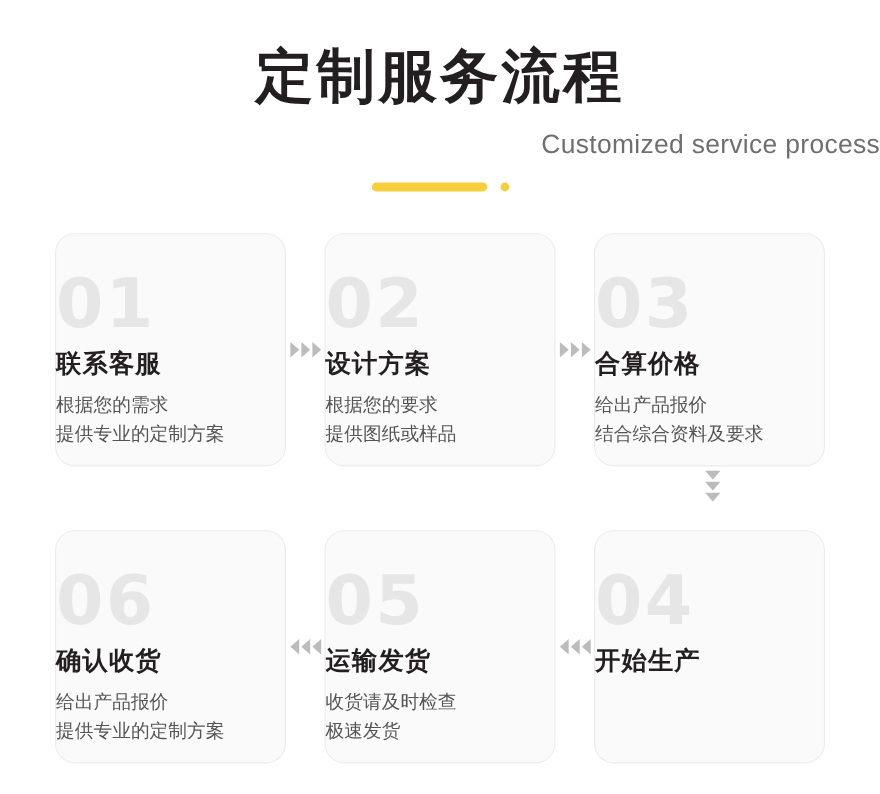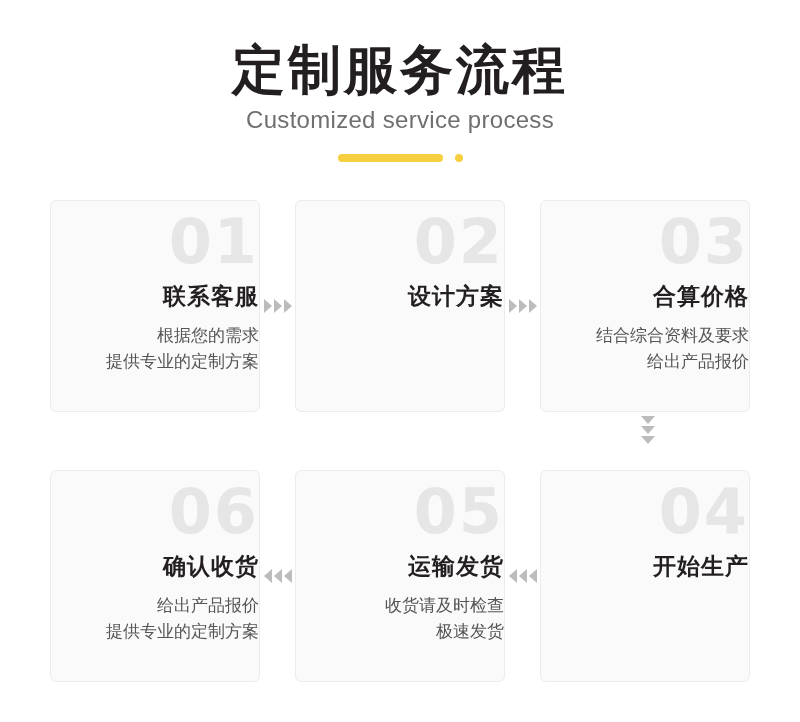--- a/index.html
+++ b/index.html
@@ -27,25 +27,26 @@
   }
   .title-cn {
     font-size: 53px;
     font-weight: bold;
     letter-spacing: 3px;
     color: #231f20;
     line-height: 1.05;
     font-family: "DejaVu Sans", "Liberation Sans", sans-serif;
   }
   .title-en {
-    margin-top: 8px;
+    margin-top: 20px;
     font-size: 24px;
     color: #6f6f6f;
     letter-spacing: 0.3px;
     font-family: "Liberation Sans", sans-serif;
+    text-align: right;
   }
   .divider {
     margin: 20px auto 0 auto;
     width: 125px;
     height: 8px;
     position: relative;
   }
   .divider .bar {
     position: absolute;
     left: 0;
@@ -78,25 +79,25 @@
   }
   .row.row-2 {
     margin-top: 58px;
   }
 
   .card {
     width: 210px;
     height: 212px;
     background: #fafafa;
     border: 1px solid #ececec;
-    border-radius: 6px;
+    border-radius: 18px;
     box-sizing: border-box;
-    text-align: right;
-    position: relative;
-    padding-top: 10px;
+    text-align: left;
+    position: relative;
+    padding-top: 32px;
   }
   .card .num {
     font-size: 62px;
     font-weight: bold;
     color: #e6e6e6;
     line-height: 1;
     letter-spacing: 2px;
     font-family: "DejaVu Sans", "Liberation Sans", sans-serif;
   }
   .card .cn {
@@ -181,34 +182,38 @@
 
       <div class="arrow-h">
         <span class="tri tri-right"></span>
         <span class="tri tri-right"></span>
         <span class="tri tri-right"></span>
       </div>
 
       <div class="card">
         <div class="num">02</div>
         <div class="cn">设计方案</div>
+        <div class="desc">
+          <div>根据您的要求</div>
+          <div>提供图纸或样品</div>
+        </div>
       </div>
 
       <div class="arrow-h">
         <span class="tri tri-right"></span>
         <span class="tri tri-right"></span>
         <span class="tri tri-right"></span>
       </div>
 
       <div class="card">
         <div class="num">03</div>
         <div class="cn">合算价格</div>
         <div class="desc">
+          <div>给出产品报价</div>
           <div>结合综合资料及要求</div>
-          <div>给出产品报价</div>
         </div>
       </div>
 
     </div>
 
     <div class="arrow-v">
       <span class="tri tri-down"></span>
       <span class="tri tri-down"></span>
       <span class="tri tri-down"></span>
     </div>

